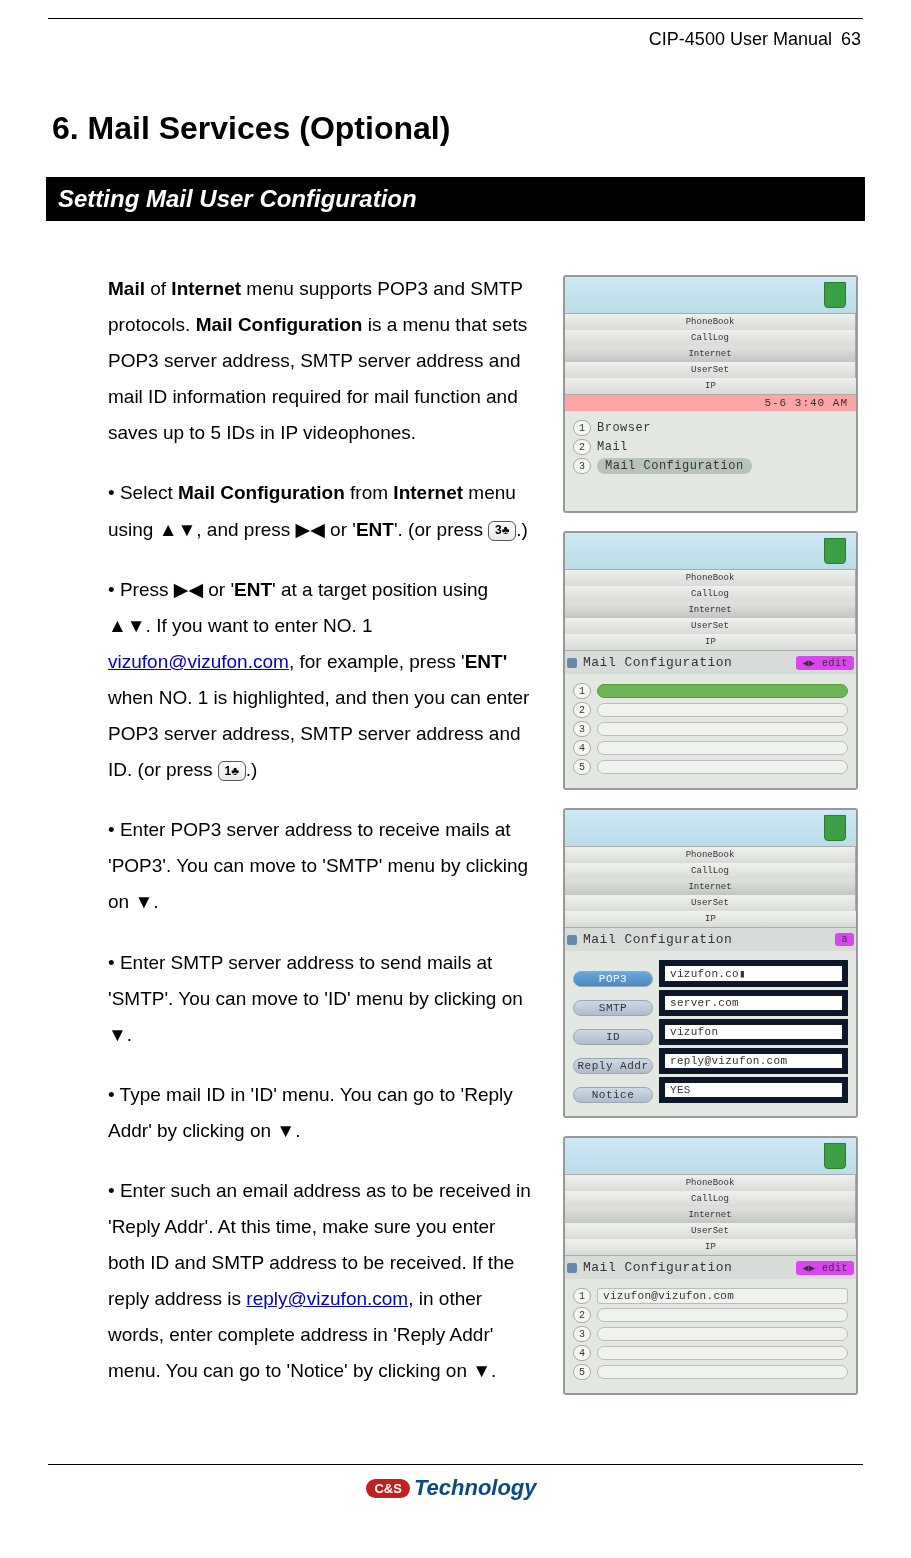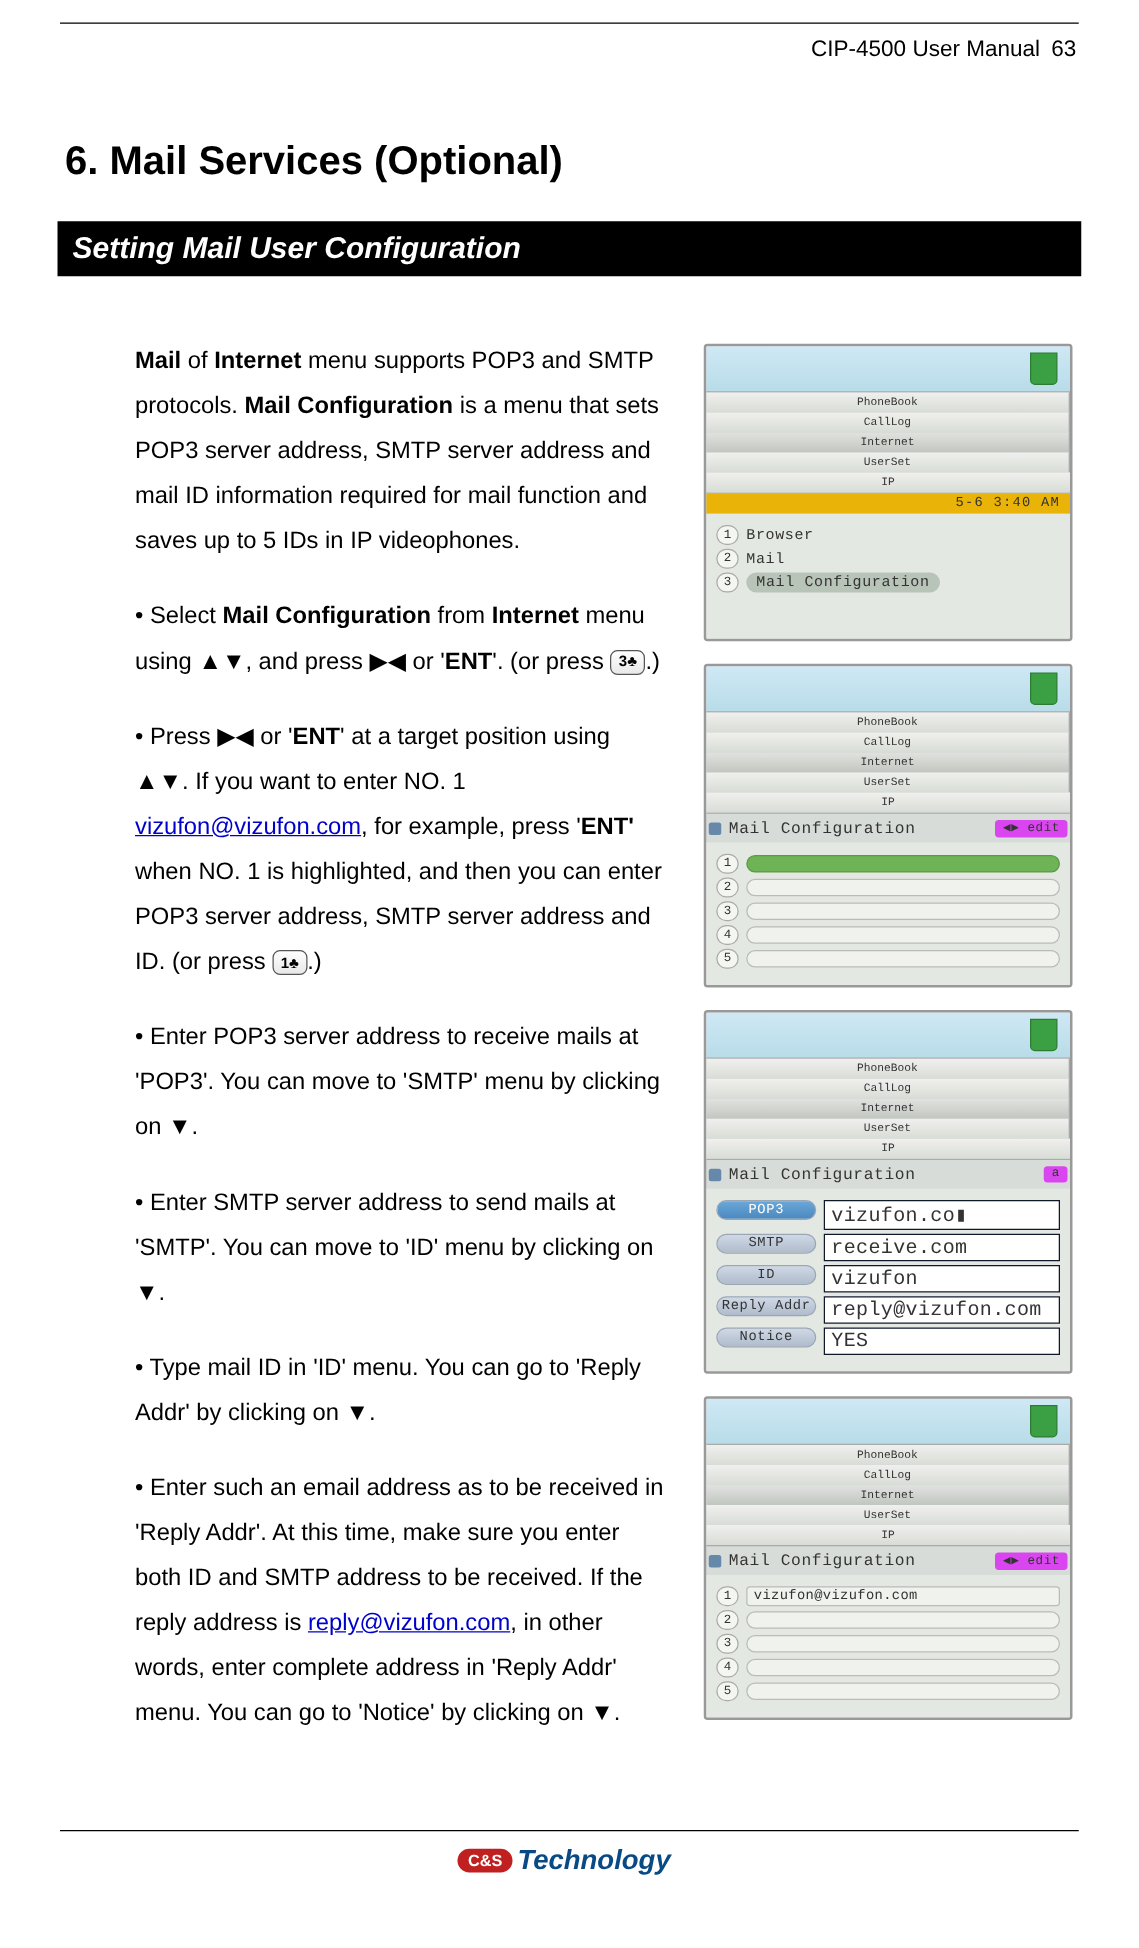--- a/index.html
+++ b/index.html
@@ -112,21 +112,21 @@
     padding: 3px 0;
     border-right: 1px solid #aaa;
     background: linear-gradient(#f0f0ee,#d8dcd6);
   }
   .ss-tab.active { background: linear-gradient(#e0e2df,#c2c6c0); }
   .ss-tab:last-child { border-right: none; }
   .ss-timebar {
     text-align: right;
     font-size: 11px;
     padding: 2px 8px;
-    background: #eab308;
+    background: #fca5a5;
     letter-spacing: 1px;
   }
   .ss-body {
     background: #e4e8e2;
     padding: 6px 8px 10px 8px;
     min-height: 100px;
   }
   .ss-title {
     font-size: 13px;
     padding: 4px 2px;
@@ -165,41 +165,41 @@
     font-size: 12px;
     letter-spacing: 0.5px;
   }
   .ss-menuitem.hl {
     background: #b8c4b8;
     border-radius: 8px;
     padding: 1px 8px;
   }
   .ss-field-row {
     display: flex;
-    align-items: flex-start;
+    align-items: flex-end;
     gap: 6px;
     margin: 3px 0;
   }
   .ss-field-label {
     width: 80px;
     text-align: center;
     font-size: 11px;
     background: linear-gradient(#cfd8e6,#b0bccc);
     border: 1px solid #9aa6b6;
     border-radius: 9px;
     padding: 1px 0;
     letter-spacing: 0.5px;
   }
   .ss-field-label.hl { background: linear-gradient(#6aa8d8,#4a88c0); color:#fff;}
   .ss-field-val {
     flex: 1;
     background: #fff;
-    border: 1px solid #0f172a;
+    border: 6px solid #0f172a;
     padding: 1px 5px;
-    font-size: 16px;
+    font-size: 11px;
     letter-spacing: 0.3px;
   }
   .ss-slot {
     flex: 1;
     height: 14px;
     border-radius: 7px;
     background: #f0f2ee;
     border: 1px solid #bbb;
   }
   .ss-slot.hl { background: #6fb357; border-color:#5a9a45;}
@@ -364,21 +364,21 @@
           <span>Mail Configuration</span>
           <span class="ss-right-note">a</span>
         </div>
         <div class="ss-body">
           <div class="ss-field-row">
               <div class="ss-field-label hl">POP3</div>
               <div class="ss-field-val">vizufon.co▮</div>
             </div>
           <div class="ss-field-row">
               <div class="ss-field-label">SMTP</div>
-              <div class="ss-field-val">receive.com</div>
+              <div class="ss-field-val">server.com</div>
             </div>
           <div class="ss-field-row">
               <div class="ss-field-label">ID</div>
               <div class="ss-field-val">vizufon</div>
             </div>
           <div class="ss-field-row">
               <div class="ss-field-label">Reply Addr</div>
               <div class="ss-field-val">reply@vizufon.com</div>
             </div>
           <div class="ss-field-row">

